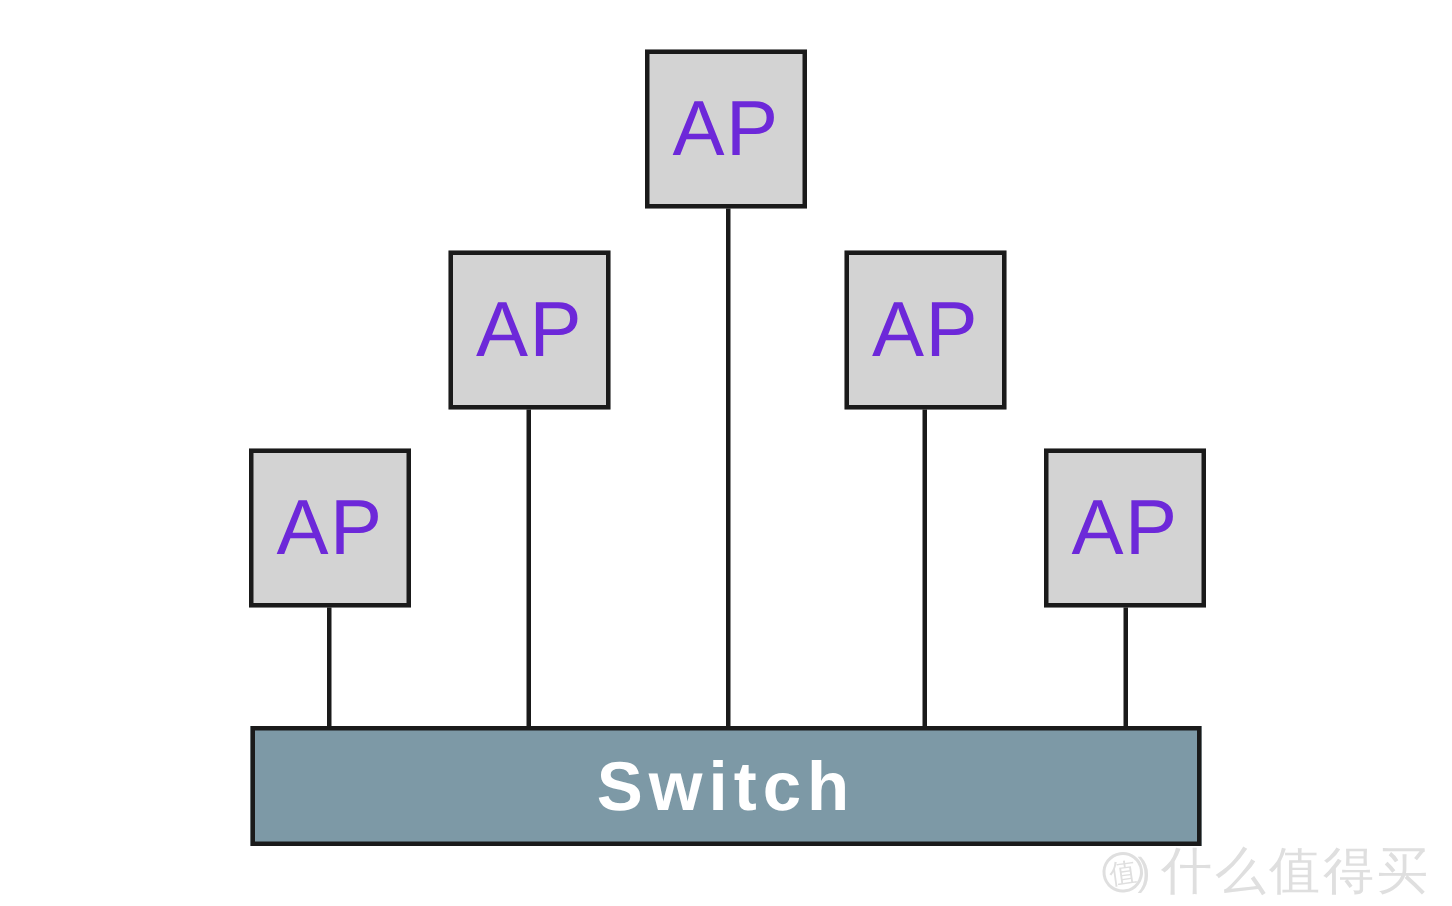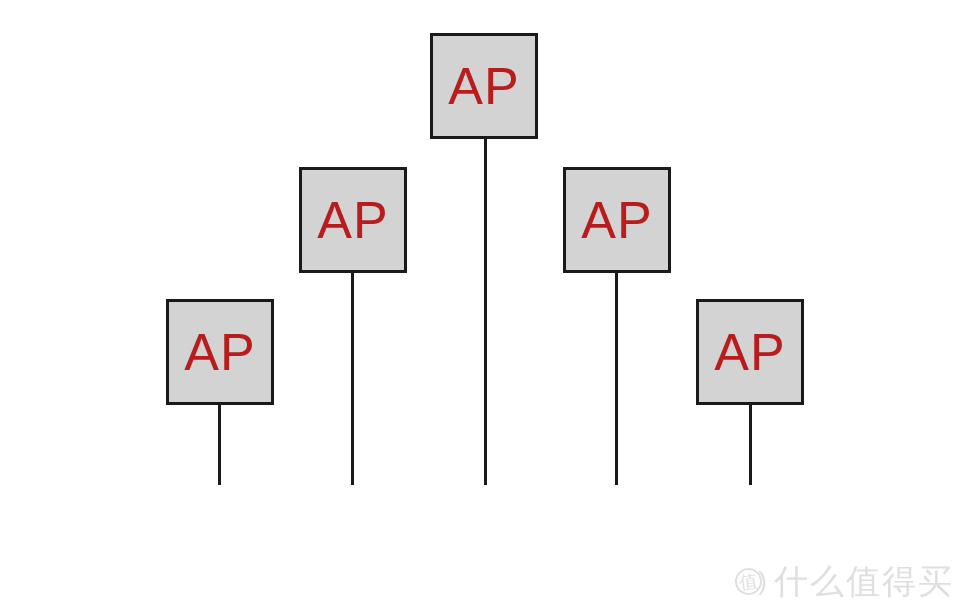--- a/index.html
+++ b/index.html
@@ -19,21 +19,21 @@
     background: var(--node-fill, #d3d3d3);
     border: 3px solid var(--node-border, #1a1a1a);
     display: flex;
     align-items: center;
     justify-content: center;
     z-index: 2;
   }
   .ap-box .ap-label {
     font-size: 52px;
     line-height: 1;
-    color: #b91c1c;
+    color: #6d28d9;
     letter-spacing: 1px;
   }
   .n0 { left: 430px; top: 33px; }
   .n1 { left: 299px; top: 167px; }
   .n2 { left: 563px; top: 167px; }
   .n3 { left: 166px; top: 299px; }
   .n4 { left: 696px; top: 299px; }
 
   .link {
     position: absolute;
@@ -125,20 +125,23 @@
   <div class="ap-box n2">
     <span class="ap-label">AP</span>
   </div>
   <div class="ap-box n3">
     <span class="ap-label">AP</span>
   </div>
   <div class="ap-box n4">
     <span class="ap-label">AP</span>
   </div>
 
+  <div class="switch-bar">
+    <span class="switch-label">Switch</span>
+  </div>
 
   <div class="watermark">
     <span class="wm-logo">
       <span class="wm-circle">值</span>
       <span class="wm-paren">)</span>
     </span>
     <span class="wm-text">什么值得买</span>
   </div>
 
 </div>

